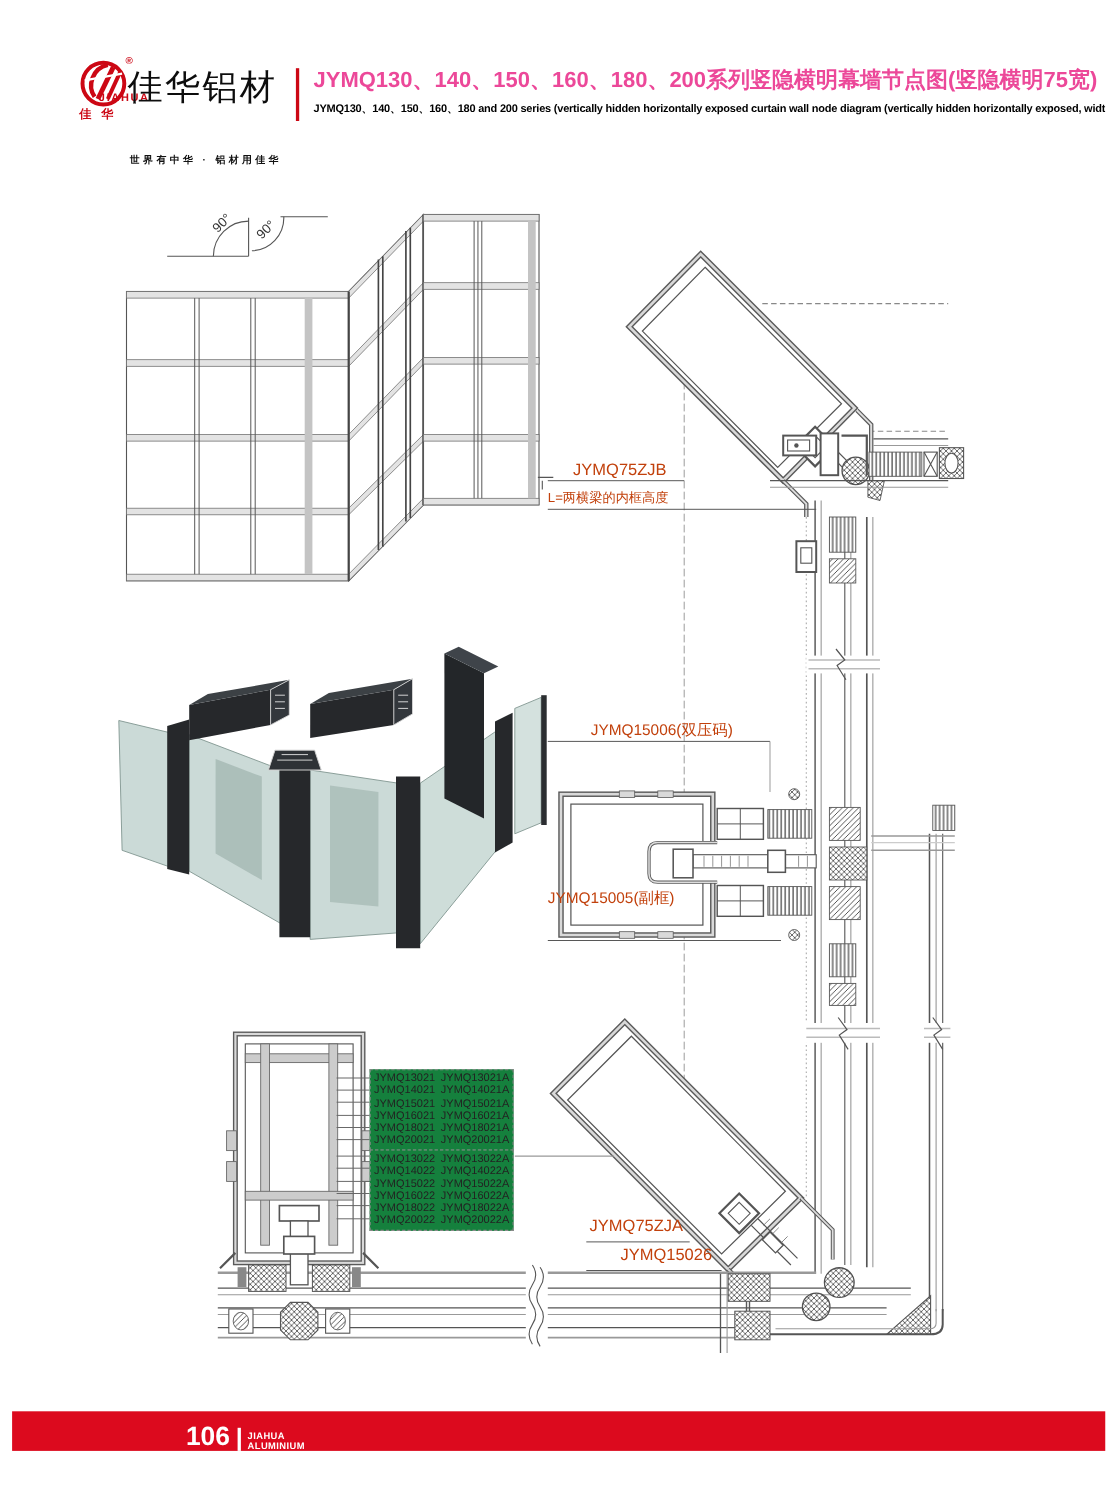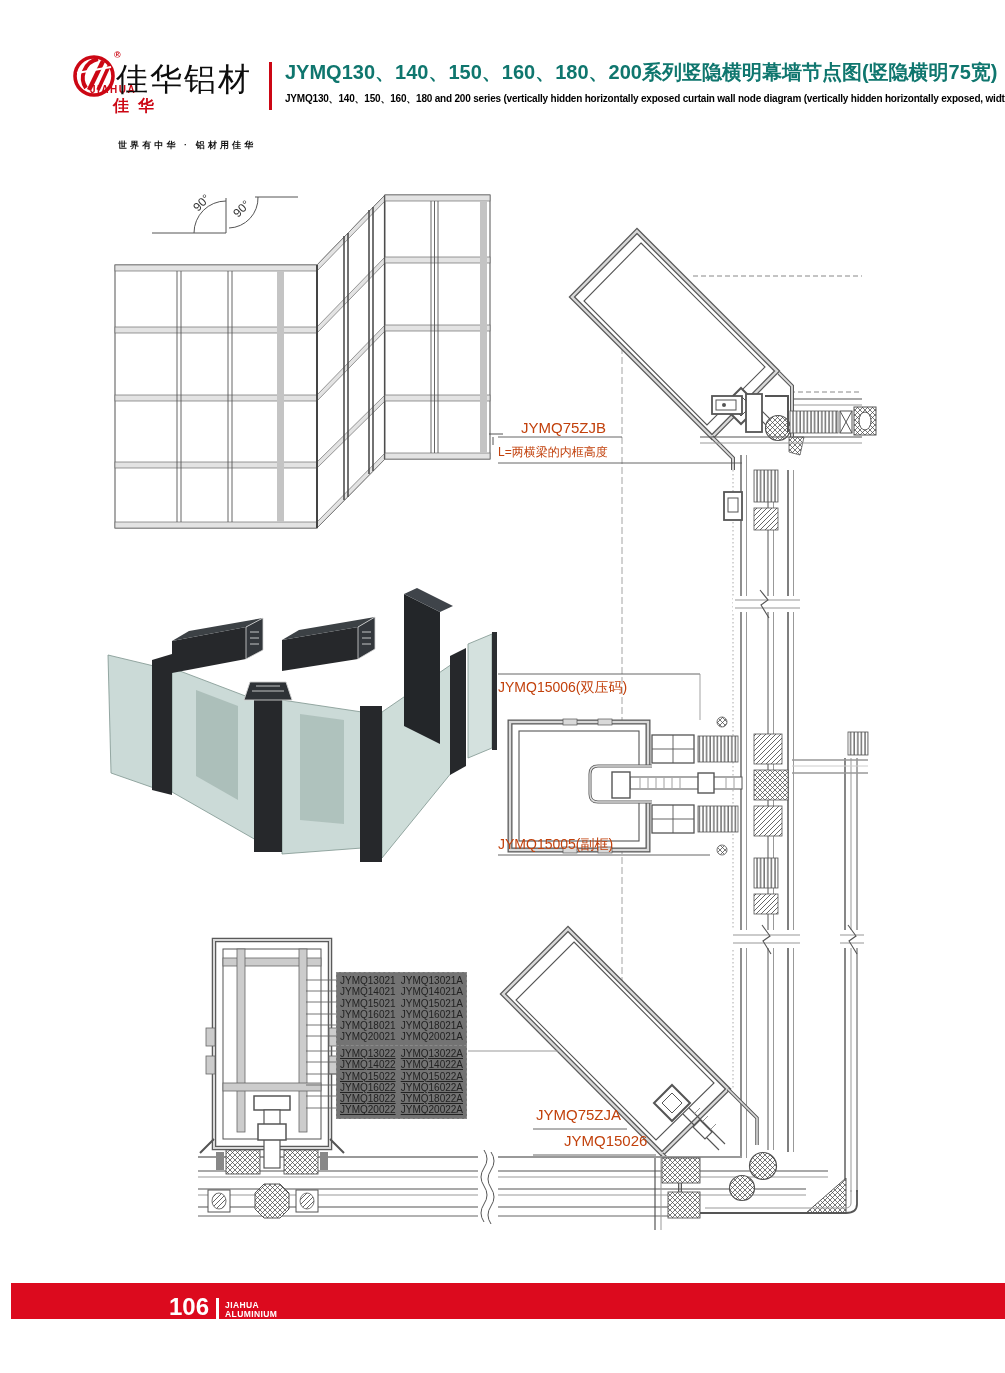--- a/index.html
+++ b/index.html
@@ -3,35 +3,35 @@
 <meta charset="utf-8">
 <style>
   html,body{margin:0;padding:0;background:#fff;}
   .page{position:relative;width:1005px;height:1373px;background:#fff;overflow:hidden;
         font-family:"Liberation Sans",sans-serif;color:#222;}
   .abs{position:absolute;}
   
   .emblem-wrap{position:absolute;left:62px;top:42px;width:110px;height:74px;}
   .logo-jiahua{position:absolute;left:63px;top:84px;width:100px;text-align:center;
         color:#cc0714;font-weight:bold;font-size:10px;letter-spacing:1.5px;}
-  .logo-sub{position:absolute;left:63px;top:96px;width:100px;text-align:right;
-        color:#cc0714;font-weight:bold;font-size:16px;letter-spacing:9px;text-indent:9px;}
+  .logo-sub{position:absolute;left:63px;top:96px;width:100px;text-align:left;
+        color:#cc0714;font-weight:bold;font-size:11px;letter-spacing:9px;text-indent:9px;}
   .brand-cn{position:absolute;left:116px;top:58px;font-size:32px;font-weight:400;
         letter-spacing:2px;color:#0d0d0d;white-space:nowrap;}
   .tagline{position:absolute;left:118px;top:97px;font-size:9px;font-weight:700;
         letter-spacing:3.1px;color:#111;white-space:nowrap;margin-top:42px;}
   .hdr-divider{position:absolute;left:269px;top:62px;width:3px;height:48px;background:#cc0714;}
   .title-cn{position:absolute;left:285px;top:59px;width:715px;font-size:20px;font-weight:800;
-        color:#0f766e;white-space:nowrap;letter-spacing:0px;}
+        color:#ec4899;white-space:nowrap;letter-spacing:0px;}
   .title-en{position:absolute;left:285px;top:92px;width:715px;font-size:10px;font-weight:600;
         color:#000;white-space:nowrap;letter-spacing:-0.2px;}
   
   .dlabel{position:absolute;font-size:15px;color:#c2410c;white-space:nowrap;background:transparent;}
   
-  .plist{position:absolute;width:131px;border:1px dashed #8a8a8a;background:#737373;
+  .plist{position:absolute;width:131px;border:1px dashed #8a8a8a;background:#15803d;
         font-size:10px;color:#222;padding:2px 3px;box-sizing:border-box;}
   .plist .row{display:flex;justify-content:space-between;line-height:11.3px;white-space:nowrap;}
   
   .footer{position:absolute;left:11px;top:1283px;width:1005px;height:36px;background:#dc0a1e;
         display:flex;align-items:flex-end;}
   .footer .pageno{margin-left:158px;color:#fff;font-size:24px;font-weight:900;line-height:1;}
   .footer .fdiv{width:3px;height:21px;background:#fff;margin:0 6px 0 7px;}
   .footer .fbrand{color:#fff;font-size:8.5px;font-weight:800;line-height:9px;letter-spacing:.4px;}
   svg text{font-family:"Liberation Sans",sans-serif;}
 </style>
@@ -345,22 +345,22 @@
       <path d="M533,1155 H656"></path>
 
       <path d="M306,980 H336 M306,991 H336 M306,1002 H336 M306,1014 H336 M306,1025 H336 M306,1036 H336" stroke="#666"></path>
       <path d="M306,1051 H336 M306,1062 H336 M306,1074 H336 M306,1085 H336 M306,1096 H336 M306,1108 H336" stroke="#666"></path>
       <path d="M468,1051 H558" stroke="#999" stroke-width="1.1"></path>
     </g>
   </svg>
 
   <div class="dlabel" style="left:521px;top:419px;">JYMQ75ZJB</div>
   <div class="dlabel" style="left:498px;top:444px;font-size:12px;">L=两横梁的内框高度</div>
-  <div class="dlabel" style="left:498px;top:679px;font-size:14px;">JYMQ15006(双压码)</div>
-  <div class="dlabel" style="left:498px;top:836px;font-size:14px;">JYMQ15005(副框)</div>
+  <div class="dlabel" style="left:498px;top:655px;font-size:14px;padding-left:39px;">JYMQ15006(双压码)</div>
+  <div class="dlabel" style="left:498px;top:808px;font-size:14px;">JYMQ15005(副框)</div>
   <div class="dlabel" style="left:536px;top:1106px;">JYMQ75ZJA</div>
   <div class="dlabel" style="left:564px;top:1132px;">JYMQ15026</div>
 
   <div class="plist" style="left:336px;top:972px;">
     <div class="row">
         <span>JYMQ13021</span>
         <span>JYMQ13021A</span>
       </div>
     <div class="row">
         <span>JYMQ14021</span>
@@ -376,21 +376,21 @@
       </div>
     <div class="row">
         <span>JYMQ18021</span>
         <span>JYMQ18021A</span>
       </div>
     <div class="row">
         <span>JYMQ20021</span>
         <span>JYMQ20021A</span>
       </div>
   </div>
-  <div class="plist" style="left:336px;top:1045px;text-decoration:underline;">
+  <div class="plist" style="left:336px;top:1045px;">
     <div class="row">
         <span>JYMQ13022</span>
         <span>JYMQ13022A</span>
       </div>
     <div class="row">
         <span>JYMQ14022</span>
         <span>JYMQ14022A</span>
       </div>
     <div class="row">
         <span>JYMQ15022</span>

